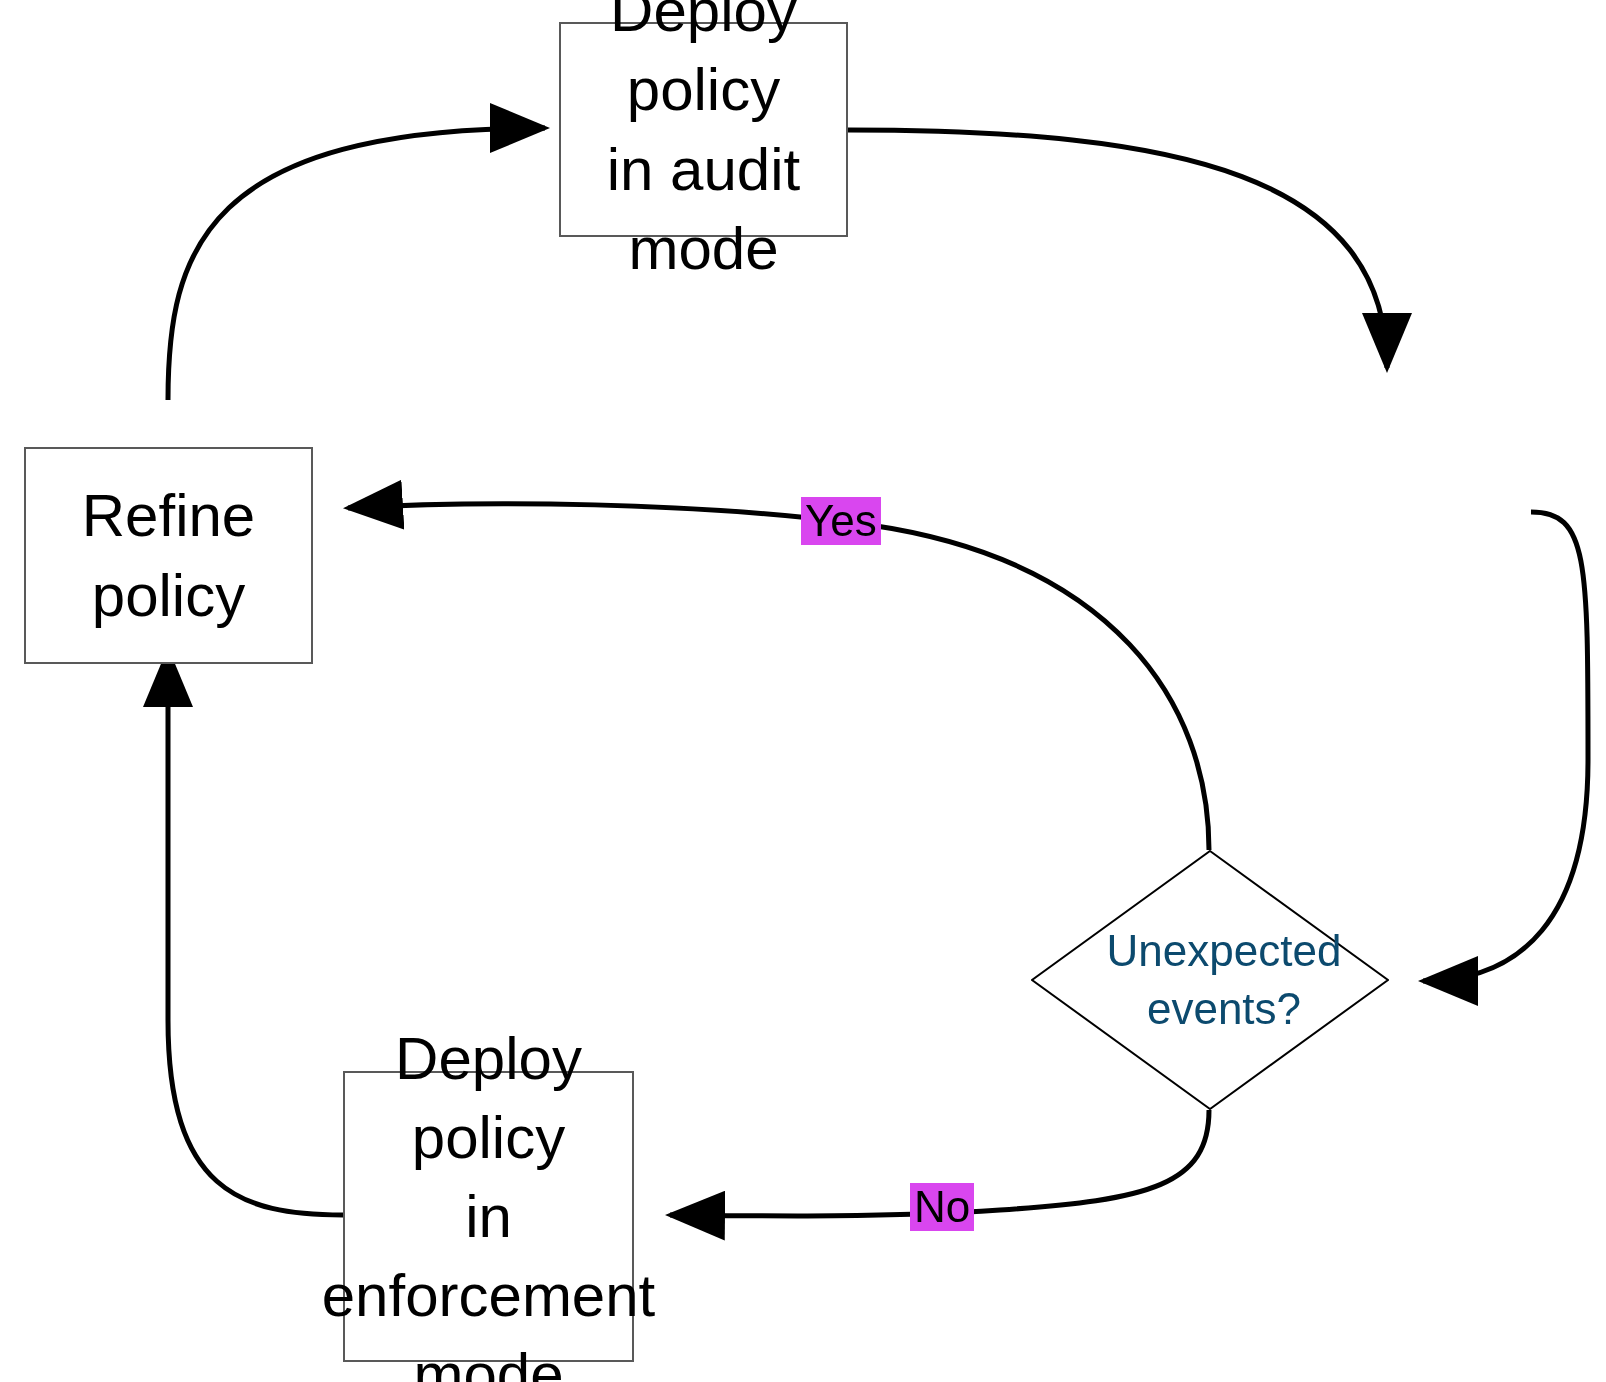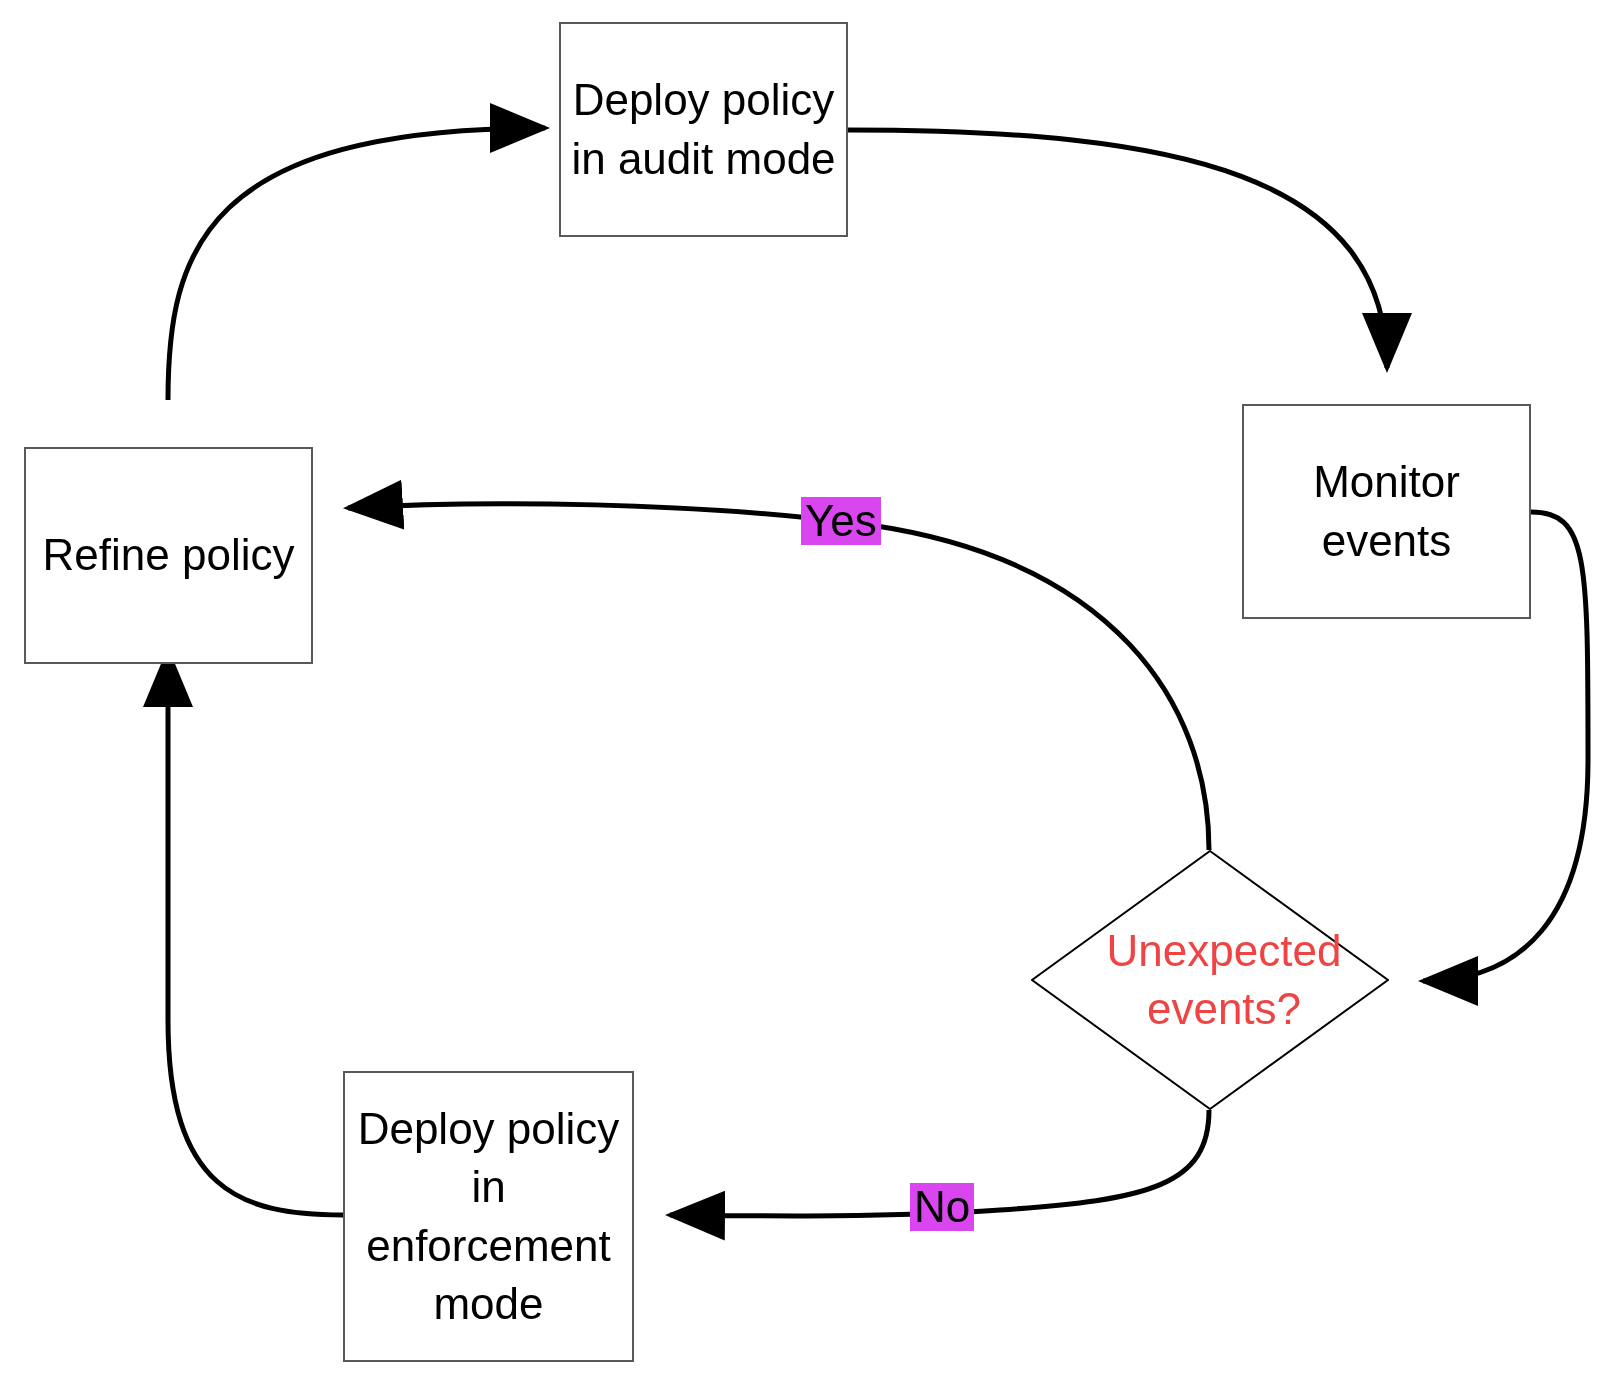--- a/index.html
+++ b/index.html
@@ -25,21 +25,21 @@
     height: 1382px;
   }
   .node {
     position: absolute;
     box-sizing: border-box;
     display: flex;
     align-items: center;
     justify-content: center;
     text-align: center;
     color: #000000;
-    font-size: 44px;
+    font-size: 60px;
     line-height: 1.32;
     background: #ffffff;
     z-index: 3;
   }
   .node.process {
     border: 2px solid #595959;
     background: #ffffff;
   }
   .node-label {
     white-space: pre-line;
@@ -52,21 +52,21 @@
     align-items: center;
     justify-content: center;
   }
   .decision .decision-label {
     position: relative;
     z-index: 4;
     font-size: 44px;
     line-height: 1.32;
     text-align: center;
     white-space: pre-line;
-    color: #ef4444;
+    color: #0c4a6e;
     margin-left: 28px;
   }
   .decision svg {
     position: absolute;
     left: 0;
     top: 0;
   }
   .edge-label {
     position: absolute;
     z-index: 4;
@@ -111,24 +111,20 @@
 
   <div class="node process" style="left:559px; top:22px; width:289px; height:215px;">
     <span class="node-label">Deploy policy
 in audit mode</span>
   </div>
 
   <div class="node process" style="left:24px; top:400px; width:289px; height:217px;margin-top:47px;">
     <span class="node-label">Refine policy</span>
   </div>
 
-  <div class="node process" style="left:1242px; top:404px; width:289px; height:215px;">
-    <span class="node-label">Monitor
-events</span>
-  </div>
 
   <div class="decision" style="left:1031px; top:850px; width:358px; height:260px;">
     <svg width="358" height="260" viewBox="0 0 358 260" xmlns="http://www.w3.org/2000/svg">
       <polygon points="179,1 357,130 179,259 1,130" fill="#ffffff" stroke="#000000" stroke-width="2"></polygon>
     </svg>
     <span class="decision-label">Unexpected
 events?</span>
   </div>
 
   <div class="node process" style="left:343px; top:1071px; width:291px; height:291px;">

